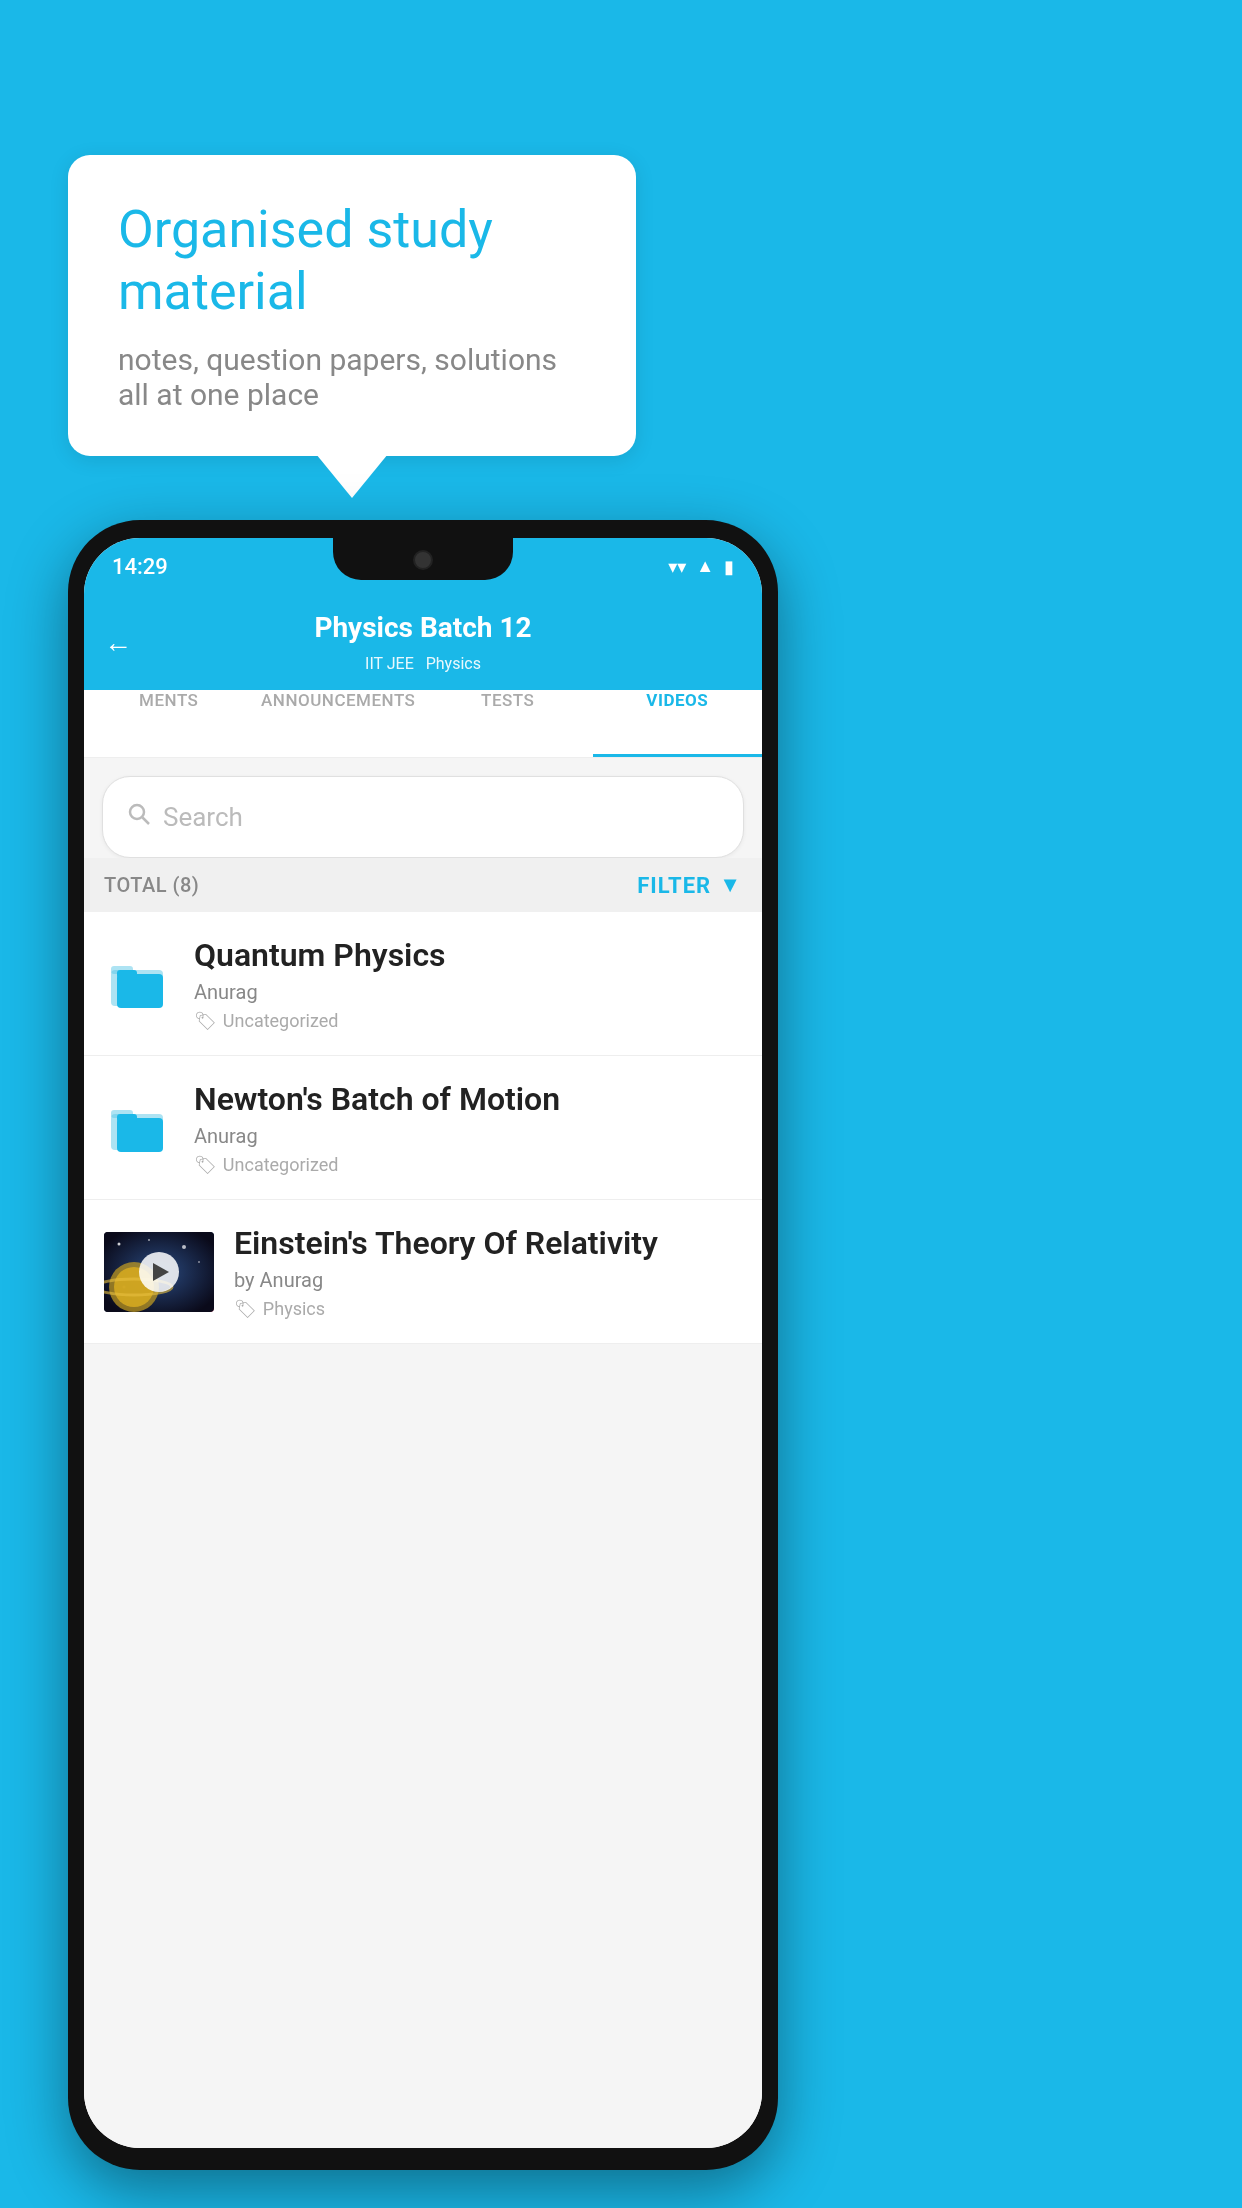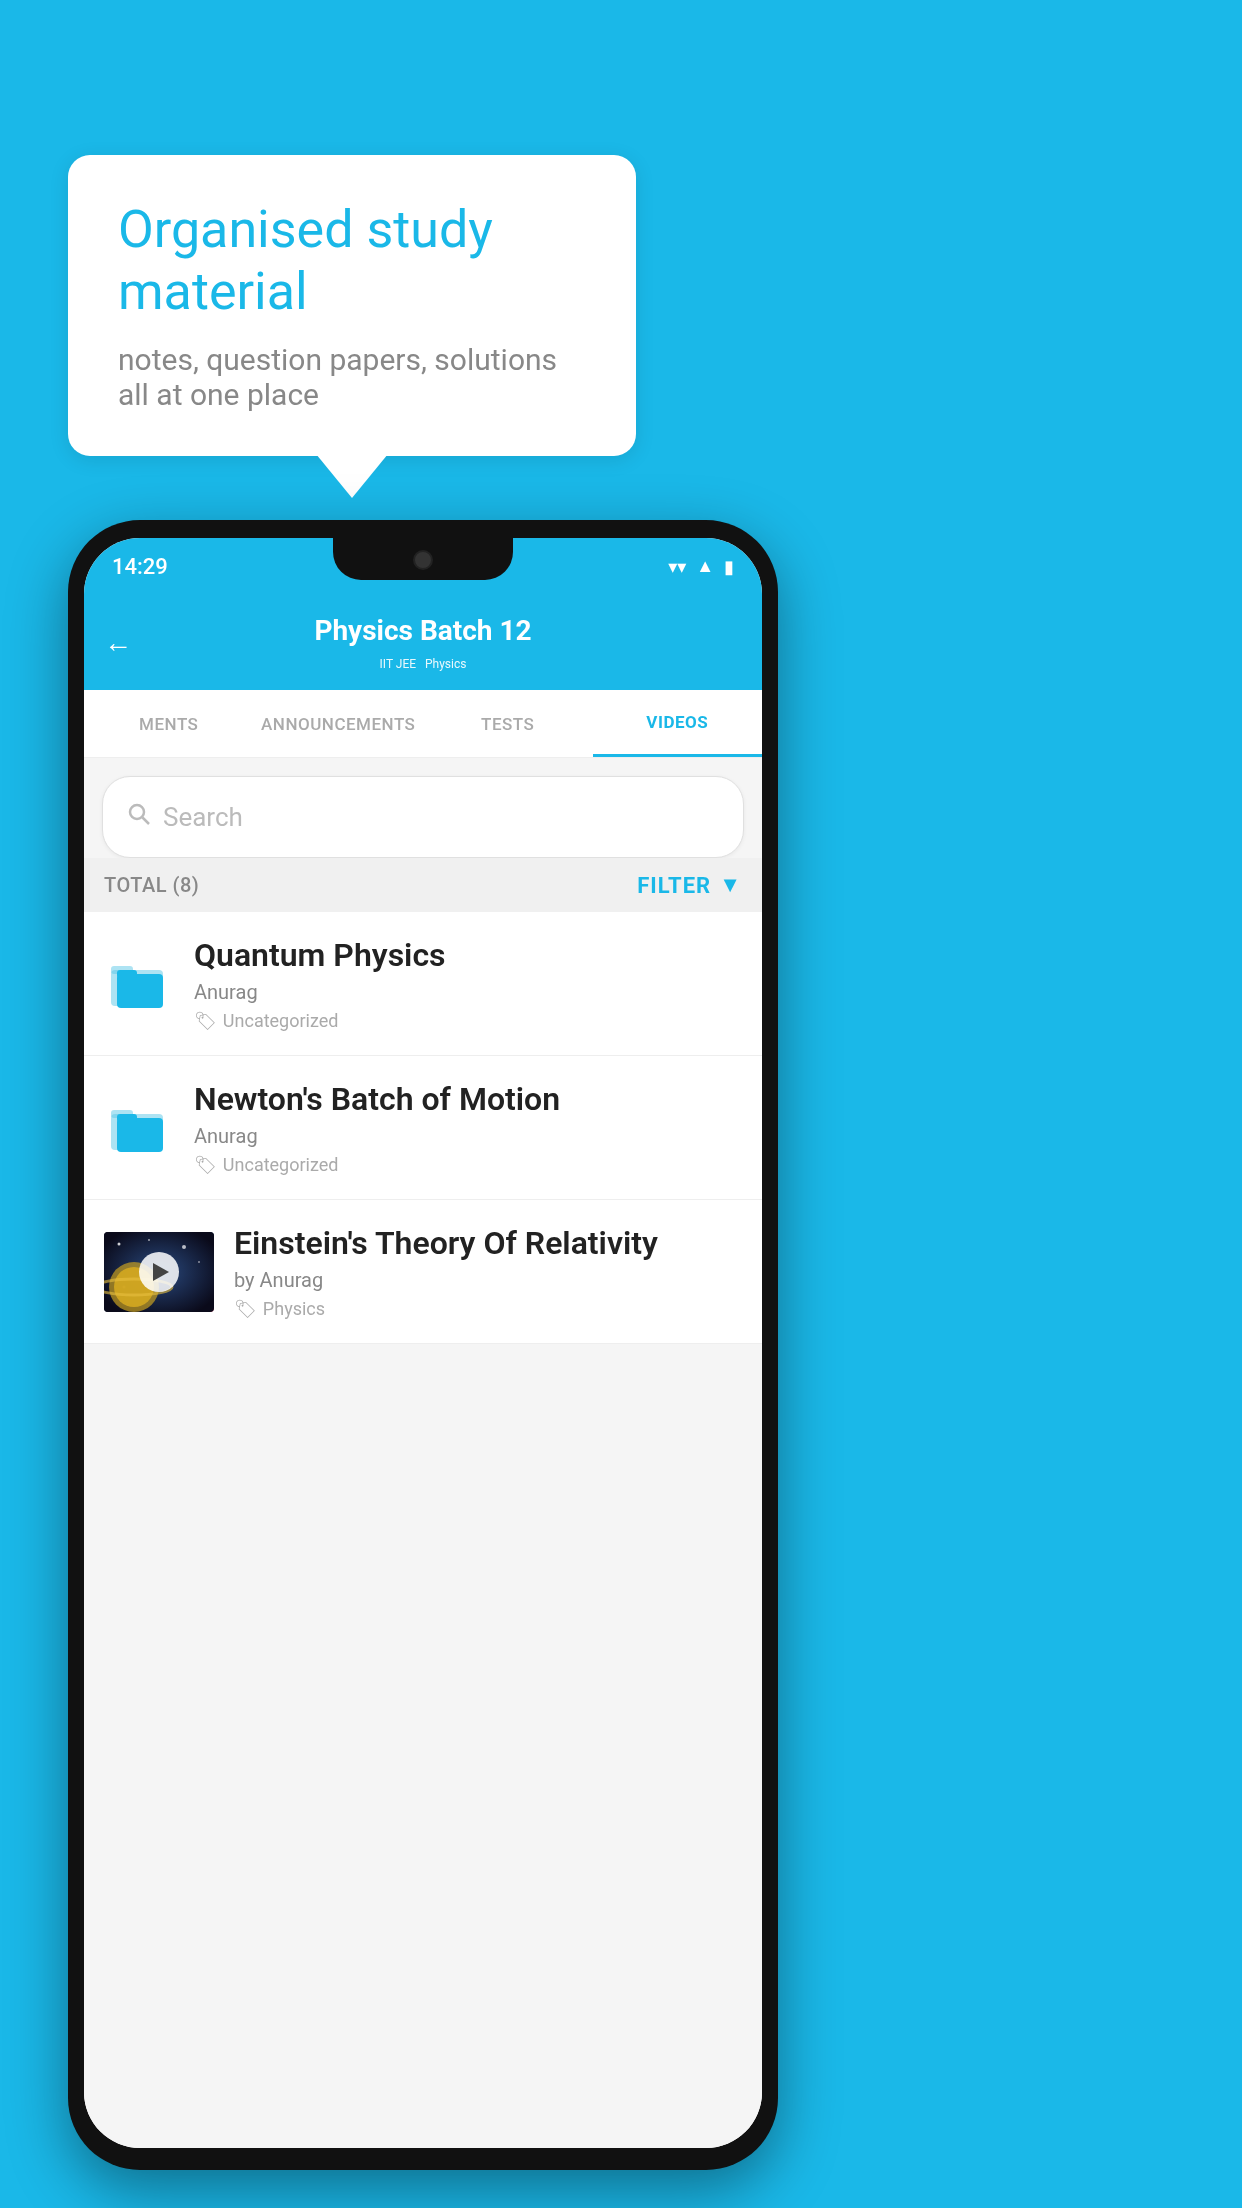--- a/index.html
+++ b/index.html
@@ -148,21 +148,21 @@
     }
 
     .header-title {
       color: white;
       font-size: 28px;
       font-weight: 700;
     }
 
     .header-subtitle {
       color: rgba(255,255,255,0.9);
-      font-size: 12px;
+      font-size: 16px;
       margin-top: 10px;
     }
 
     
     .tabs {
       position: absolute;
       top: 152px;
       left: 0;
       right: 0;
       height: 68px;
@@ -174,21 +174,20 @@
     }
 
     .tab {
       flex: 1;
       text-align: center;
       font-size: 17px;
       font-weight: 500;
       color: #aaa;
       height: 100%;
       display: flex;
-      align-items: center;
       justify-content: center;
       letter-spacing: 0.5px;
     }
 
     .tab.active {
       color: #1ab8e8;
       border-bottom: 3px solid #1ab8e8;
       font-weight: 700;
     }
 

